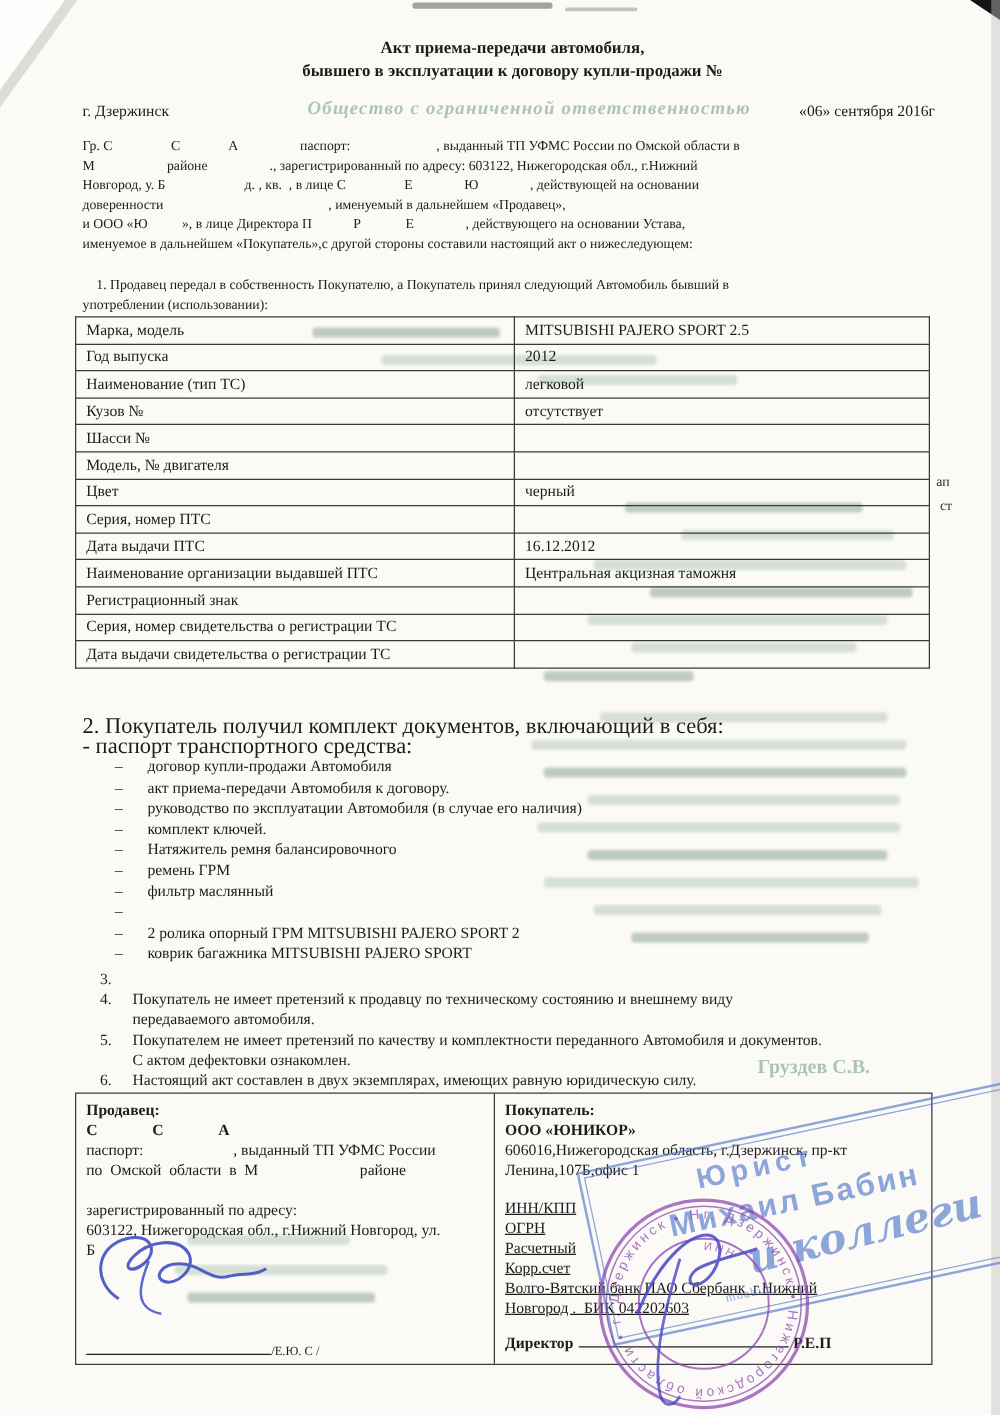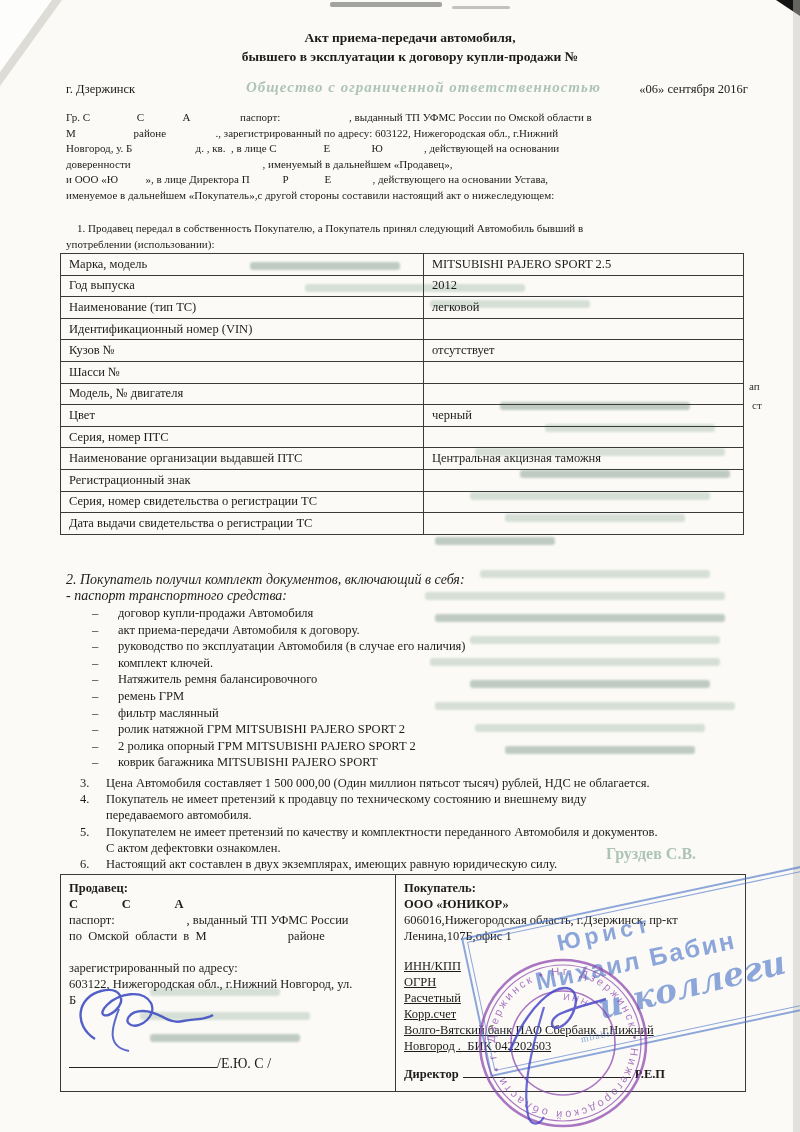--- a/index.html
+++ b/index.html
@@ -14,41 +14,41 @@
   .top-smudge2{left:452px;top:6px;width:58px;height:3px;background:#8a8a86;opacity:.5;border-radius:2px;}
   .right-edge{right:0;top:0;width:7px;height:100%;background:rgba(198,196,188,.45);}
   
   .title{left:60px;top:28px;width:700px;text-align:center;font-weight:bold;font-size:13.5px;line-height:19px;white-space:pre-line;}
   .cityrow{left:66px;top:82px;width:682px;display:flex;justify-content:space-between;font-size:12.5px;}
   .body-text{font-size:11px;line-height:15.6px;white-space:pre;}
   .intro{left:66px;top:110px;width:690px;}
   .clause1{left:66px;top:221px;width:690px;}
   
   .vtable{left:60px;top:253px;width:684px;border-collapse:collapse;font-size:12.5px;}
-  .vtable td{border:1.2px solid #3a3a3a;height:20.6px;padding:0 18px 0 8px;}
+  .vtable td{border:1.2px solid #3a3a3a;height:20.6px;padding:0 6px 0 8px;}
   .vtable td.lbl{width:336px;}
   
-  .sec2{left:66px;top:572px;width:690px;font-size:14px;line-height:16px;white-space:pre;font-style:italic;}
+  .sec2{left:66px;top:572px;width:690px;font-size:18px;line-height:16px;white-space:pre;}
   .doclist{left:92px;top:605px;width:660px;font-size:12.5px;}
   .doclist .row{display:flex;line-height:16.6px;}
   .doclist .dash{width:26px;flex:0 0 26px;}
   .clauses{left:80px;top:775px;width:674px;font-size:12.5px;}
   .clauses .row{display:flex;line-height:16.2px;}
   .clauses .num{width:26px;flex:0 0 26px;}
   .clauses .txt{white-space:pre-line;}
   
   .btable{left:60px;top:874px;width:684px;height:216px;border:1.4px solid #3a3a3a;display:flex;}
   .bcell{padding:5px 8px;font-size:12.5px;line-height:16px;position:relative;}
   .bcell.left{width:318px;border-right:1.4px solid #3a3a3a;}
   .bcell.right{flex:1;}
   .b-bold{font-weight:bold;}
   .pre{white-space:pre;}
   .sigline{display:inline-block;width:148px;border-bottom:1.3px solid #222;height:14px;}
   .dirline{display:inline-block;width:168px;border-bottom:1.3px solid #222;height:14px;margin:0 4px;}
-  .sig-caption{position:absolute;left:8px;top:178px;font-size:14px;}
+  .sig-caption{position:absolute;left:8px;top:194px;font-size:10px;}
   .dir-row{position:absolute;left:8px;top:188px;font-size:12.5px;font-weight:bold;white-space:nowrap;}
   
   .ghost-bar{position:absolute;height:8px;border-radius:3px;background:rgba(128,163,140,.30);filter:blur(1.2px);}
   .ghost-bar.dark{background:rgba(95,125,108,.38);}
   .ghost-text{position:absolute;color:rgba(108,152,130,.55);filter:blur(.4px);}
   .ghost-header{left:246px;top:79px;font-size:15px;font-style:italic;letter-spacing:1px;font-weight:bold;}
   .ghost-name{left:606px;top:845px;font-size:16px;font-weight:bold;}
   .frag{position:absolute;font-size:11px;color:#2e2e2e;}
   
   .lawyer{left:472px;top:900px;width:352px;height:142px;transform:rotate(-12deg);opacity:.62;}
@@ -122,42 +122,42 @@
       </tr>
       <tr>
         <td class="lbl">Год выпуска</td>
         <td>2012</td>
       </tr>
       <tr>
         <td class="lbl">Наименование (тип ТС)</td>
         <td>легковой</td>
       </tr>
       <tr>
-        <td class="lbl">Идентификационный номер (VIN)</td>
-        <td></td>
-      </tr>
-      <tr>
         <td class="lbl">Кузов №</td>
         <td>отсутствует</td>
       </tr>
       <tr>
         <td class="lbl">Шасси №</td>
         <td></td>
       </tr>
       <tr>
         <td class="lbl">Модель, № двигателя</td>
         <td></td>
       </tr>
       <tr>
         <td class="lbl">Цвет</td>
         <td>черный</td>
       </tr>
       <tr>
         <td class="lbl">Серия, номер ПТС</td>
         <td></td>
+      </tr>
+      <tr>
+        <td class="lbl">Дата выдачи ПТС</td>
+        <td>16.12.2012</td>
       </tr>
       <tr>
         <td class="lbl">Наименование организации выдавшей ПТС</td>
         <td>Центральная акцизная таможня</td>
       </tr>
       <tr>
         <td class="lbl">Регистрационный знак</td>
         <td></td>
       </tr>
       <tr>
@@ -200,35 +200,33 @@
     <div class="row">
       <span class="dash">–</span>
       <span>ремень ГРМ</span>
     </div>
     <div class="row">
       <span class="dash">–</span>
       <span>фильтр маслянный</span>
     </div>
     <div class="row">
       <span class="dash">–</span>
-      <span>ролик натяжной ГРМ MITSUBISHI PAJERO SPORT 2</span>
     </div>
     <div class="row">
       <span class="dash">–</span>
       <span>2 ролика опорный ГРМ MITSUBISHI PAJERO SPORT 2</span>
     </div>
     <div class="row">
       <span class="dash">–</span>
       <span>коврик багажника MITSUBISHI PAJERO SPORT</span>
     </div>
   </div>
 <div class="abs clauses" id="clauses">
     <div class="row">
       <span class="num">3.</span>
-      <span class="txt">Цена Автомобиля составляет 1 500 000,00 (Один миллион пятьсот тысяч) рублей, НДС не облагается.</span>
     </div>
     <div class="row">
       <span class="num">4.</span>
       <span class="txt">Покупатель  не  имеет  претензий  к  продавцу   по  техническому  состоянию  и  внешнему  виду
 передаваемого автомобиля.</span>
     </div>
     <div class="row">
       <span class="num">5.</span>
       <span class="txt">Покупателем  не имеет претензий по качеству и комплектности переданного Автомобиля и документов.
 С актом дефектовки ознакомлен.</span>

